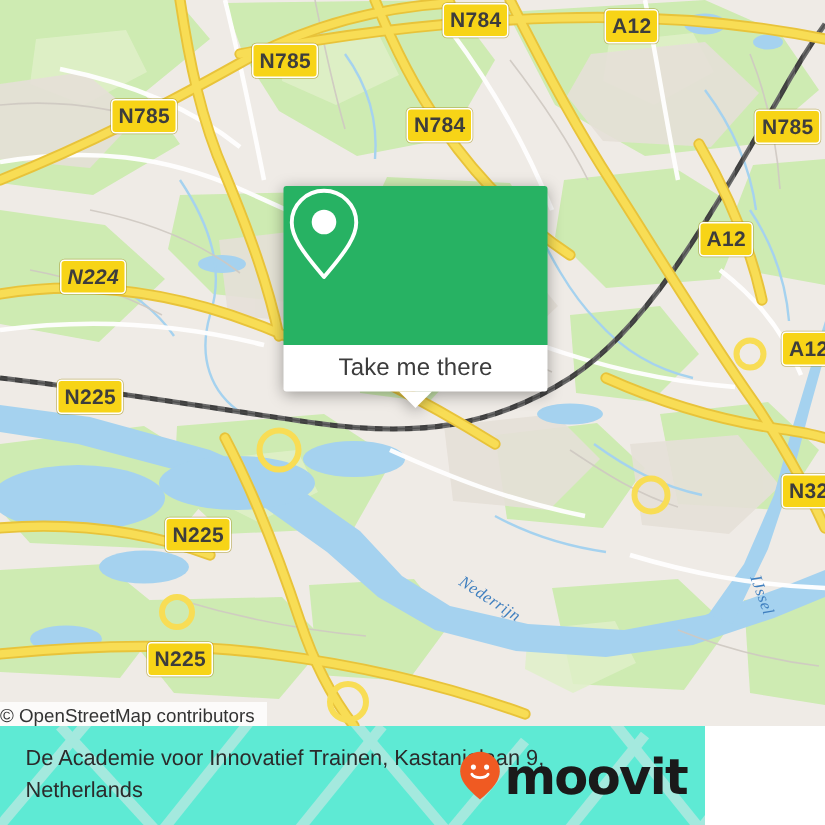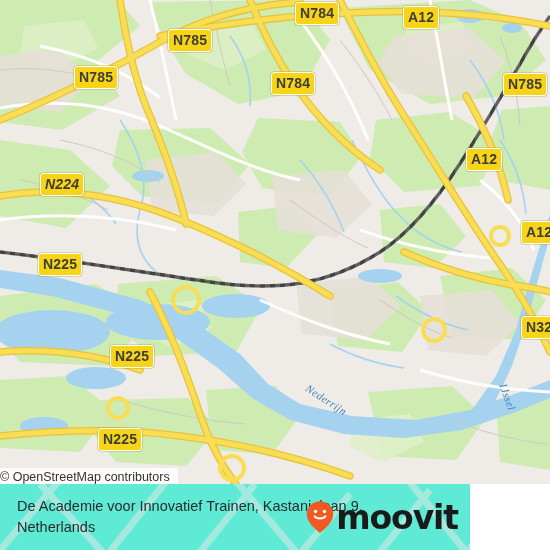--- a/index.html
+++ b/index.html
@@ -292,20 +292,33 @@
         <div class="shield" style="left: 98px; top: 428px;">N225</div>
       </div>
 
     <div id="water-labels">
         <div class="water-label" style="left: 307px; top: 381px; transform: rotate(33deg); transform-origin: left center;">Nederrijn</div>
         <div class="water-label" style="left: 503px; top: 378px; transform: rotate(70deg); transform-origin: left center;">IJssel</div>
       </div>
 
     <div id="attribution">© OpenStreetMap contributors</div>
 
+    <div id="popup">
+      <div id="popup-head">
+        <svg width="54" height="64" viewBox="0 0 54 64">
+          <path d="M27 3.2 C15.1 3.2 5.5 12.6 5.5 24.3 C5.5 33.4 11.6 42.6 27 60.6
+                   C42.4 42.6 48.5 33.4 48.5 24.3 C48.5 12.6 38.9 3.2 27 3.2 Z" fill="none" stroke="#ffffff" stroke-width="2.6" stroke-linejoin="round"></path>
+          <circle cx="27" cy="24" r="8.2" fill="#ffffff"></circle>
+        </svg>
+      </div>
+      <div id="popup-body">
+        <span id="popup-label">Take me there</span>
+        <span id="popup-tail"></span>
+      </div>
+    </div>
   </div>
 
   <div id="footer">
     <svg id="footer-watermark" width="550" height="190" viewBox="0 0 550 190">
       <g stroke="#e9e9e9" stroke-width="7" fill="none">
         <path d="M-20,150 L90,20"></path>
         <path d="M60,190 L180,40"></path>
         <path d="M150,190 L255,60"></path>
         <path d="M250,190 L350,70"></path>
         <path d="M330,190 L430,66"></path>

